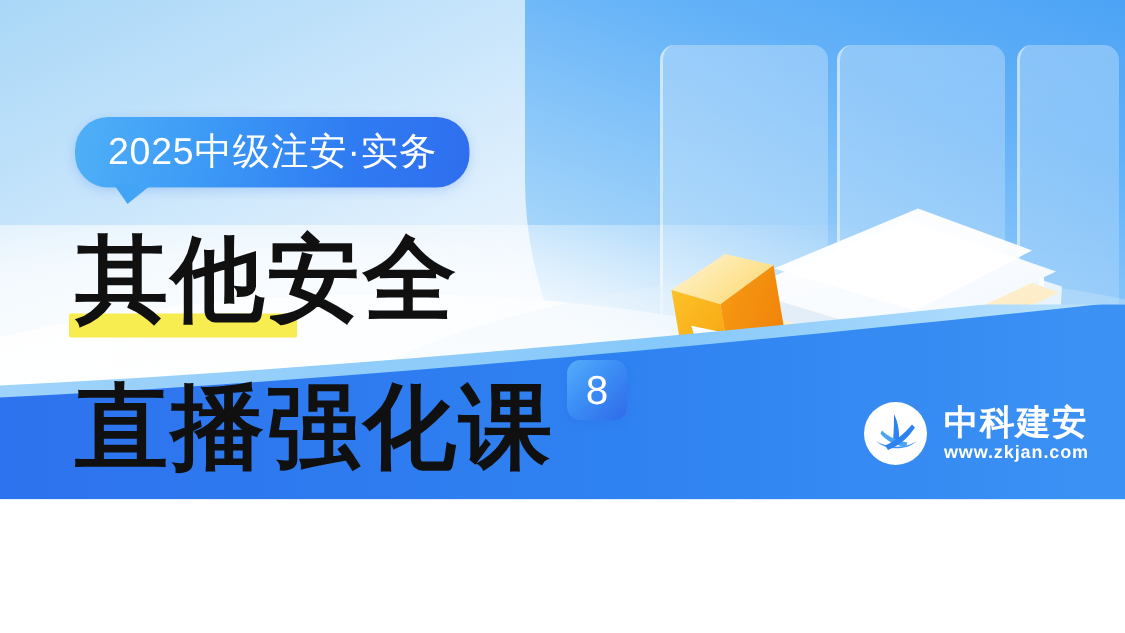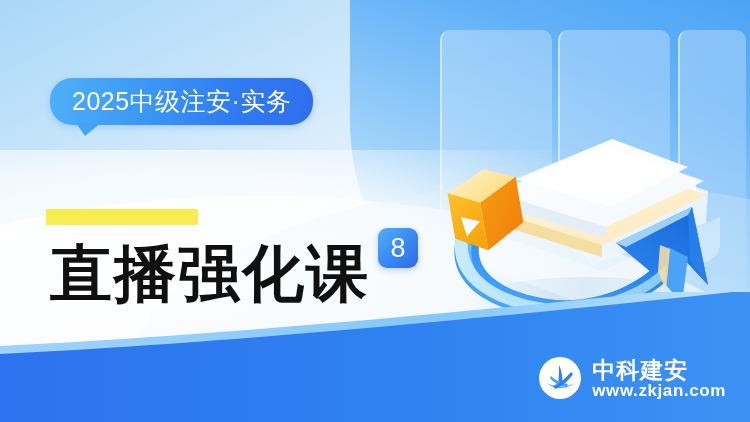--- a/index.html
+++ b/index.html
@@ -7,21 +7,21 @@
     padding: 0;
     background: #ffffff;
   }
   body {
     font-family: "Liberation Sans", "DejaVu Sans", sans-serif;
   }
 
   #banner {
     position: relative;
     width: 750px;
-    height: 422px;
+    height: 333px;
     overflow: hidden;
     background: linear-gradient(155deg, #a9d7f7 0%, #c5e4fb 22%, #e3f1fd 45%, #f2f9ff 60%, #eaf5fe 75%, #ddeffd 100%);
   }
 
   
   .bg-right-blue {
     position: absolute;
     top: -40px;
     right: -60px;
     width: 460px;
@@ -134,21 +134,21 @@
   .headline {
     position: absolute;
     left: 50px;
     top: 152px;
     width: 420px;
   }
   .hl-row {
     position: relative;
     height: 72px;
   }
-  .hl-row.row2 { height: 70px; margin-top: 4px; }
+  .hl-row.row2 { height: 70px; margin-top: 16px; }
   .hl-highlight {
     position: absolute;
     left: -4px;
     top: 57px;
     width: 152px;
     height: 16px;
     background: #f7ec50;
     border-radius: 1px;
   }
   .hl-text {
@@ -205,21 +205,21 @@
     color: #ffffff;
     font-size: 23px;
     line-height: 25px;
     font-weight: bold;
     letter-spacing: 1px;
     font-family: "Liberation Sans", "DejaVu Sans", sans-serif;
   }
   .logo-url {
     display: block;
     color: #ffffff;
-    font-size: 17px;
+    font-size: 12px;
     line-height: 15px;
     letter-spacing: 0.6px;
     font-weight: bold;
     font-family: "Liberation Sans", "DejaVu Sans", sans-serif;
   }
 </style>
 </head>
 <body>
 
 <div id="banner">
@@ -345,20 +345,21 @@
   <div class="pill-wrap">
     <div class="pill">
       <span class="pill-text">2025中级注安·实务</span>
       <span class="pill-tail"></span>
     </div>
   </div>
 
   <div class="headline">
     <div class="hl-row">
       <span class="hl-highlight"></span>
+      <span class="hl-text">其他安全</span>
     </div>
     <div class="hl-row row2">
       <span class="hl-text">直播强化课</span><span class="num-badge"><span>8</span></span>
     </div>
   </div>
 
   <div class="logo">
     <span class="logo-mark">
       <svg viewBox="0 0 44 44" xmlns="http://www.w3.org/2000/svg">
         <circle cx="22" cy="22" r="21" fill="#ffffff"></circle>

